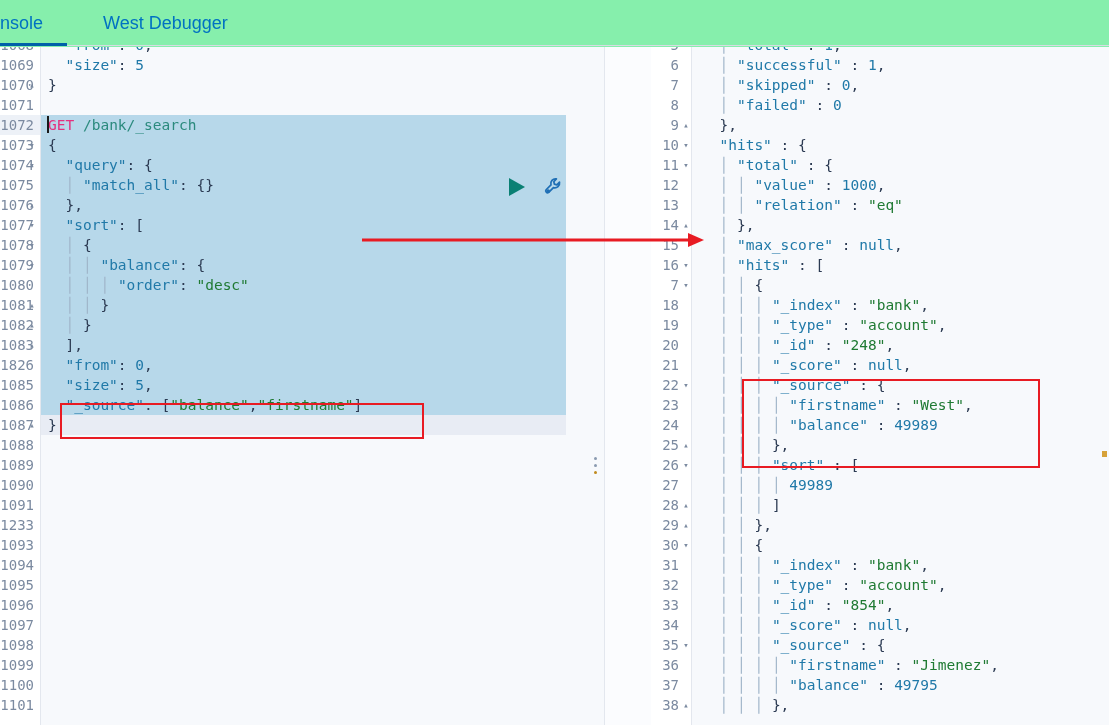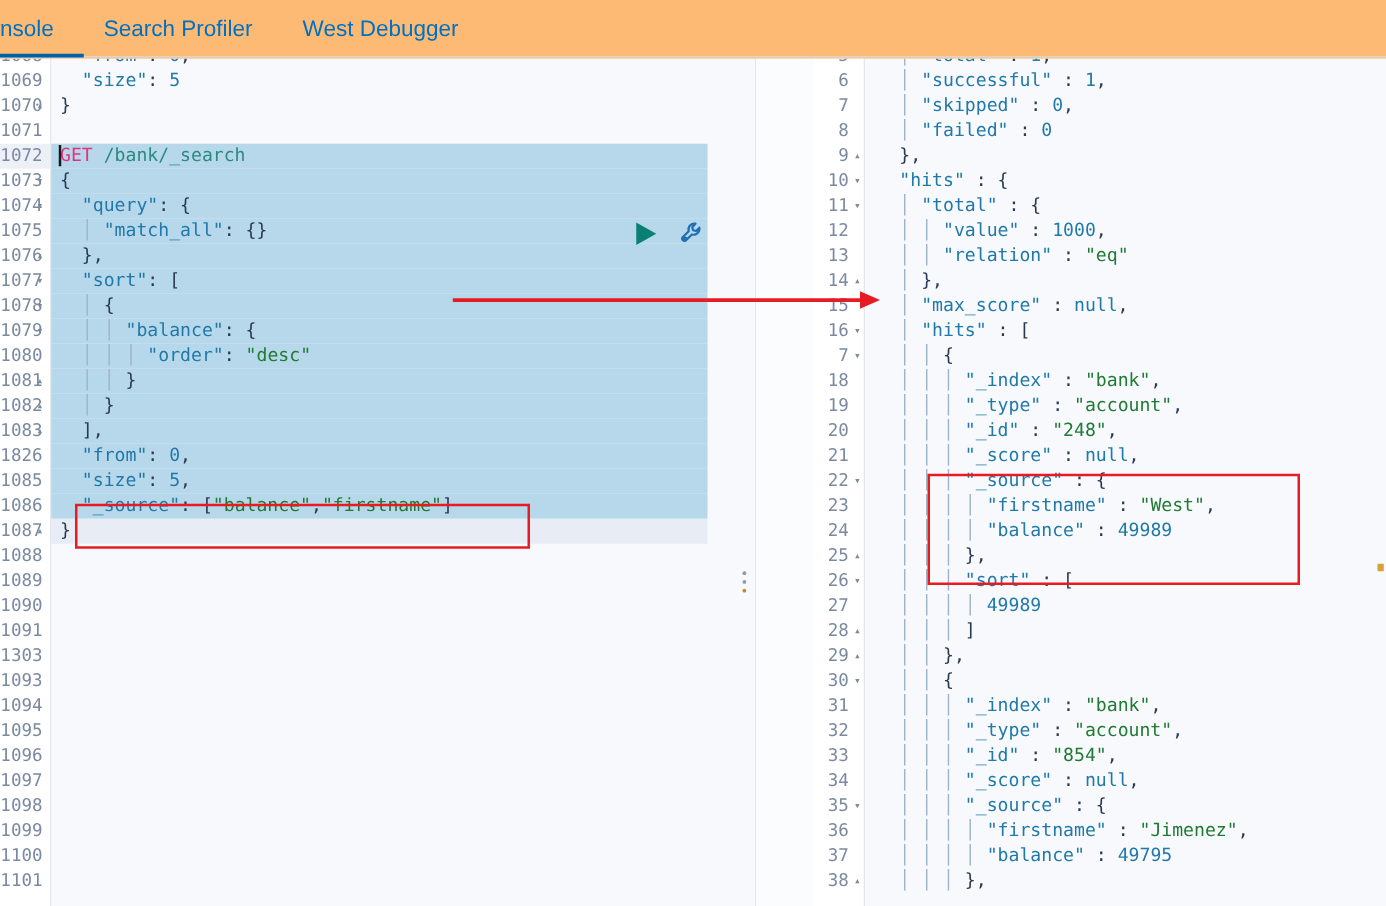--- a/index.html
+++ b/index.html
@@ -7,21 +7,21 @@
     width:1109px;height:725px;overflow:hidden;
     background:#f7f9fc;
     font-family:"Liberation Sans", sans-serif;
     -webkit-font-smoothing:antialiased;
   }
   #app{position:relative;width:1109px;height:725px;}
 
   
   .tabbar{
     position:absolute;left:0;top:0;width:1109px;height:47px;
-    background:#fdba74;
+    background:#86efac;
   }
   .tabbar .tabs{position:absolute;left:0;top:0;height:46px;display:flex;align-items:center;}
   .tab{
     font-size:18px;color:#0071c2;
     padding:0 0;
     height:46px;line-height:46px;
     white-space:nowrap;
     cursor:pointer;
   }
   .tab.t0{margin-left:-33px;padding-left:33px;padding-right:20px;}
@@ -133,21 +133,20 @@
   .arrow{position:absolute;left:362px;top:232px;}
 </style>
 </head>
 <body>
 
 <div id="app">
 
   <div class="tabbar">
     <div class="tabs">
       <div class="tab t0"><span>nsole</span></div>
-      <div class="tab t1"><span>Search Profiler</span></div>
       <div class="tab t2"><span>West Debugger</span></div>
     </div>
     <div class="baseline"></div>
     <div class="active-underline"></div>
   </div>
 
   <div class="pane left-pane">
     <div class="gutter"></div>
     <div class="gutter-sep"></div>
     <div class="code-rows" id="left-rows">
@@ -168,21 +167,21 @@
         <div class="row" style="top: 268px; position: absolute; left: 0px; width: 100%;"><div class="rowbg bg-sel" style="left: 41px; width: 525px;"></div><span class="lineno">1082</span><span class="fold">▴</span><span class="codetext">  <span class="ig">│</span> <span class="k-punc">}</span></span></div>
         <div class="row" style="top: 288px; position: absolute; left: 0px; width: 100%;"><div class="rowbg bg-sel" style="left: 41px; width: 525px;"></div><span class="lineno">1083</span><span class="fold">▴</span><span class="codetext">  <span class="k-punc">]</span><span class="k-punc">,</span></span></div>
         <div class="row" style="top: 308px; position: absolute; left: 0px; width: 100%;"><div class="rowbg bg-sel" style="left: 41px; width: 525px;"></div><span class="lineno">1826</span><span class="codetext">  <span class="k-key">"from"</span><span class="k-punc">:</span><span class="k-punc"> </span><span class="k-num">0</span><span class="k-punc">,</span></span></div>
         <div class="row" style="top: 328px; position: absolute; left: 0px; width: 100%;"><div class="rowbg bg-sel" style="left: 41px; width: 525px;"></div><span class="lineno">1085</span><span class="codetext">  <span class="k-key">"size"</span><span class="k-punc">:</span><span class="k-punc"> </span><span class="k-num">5</span><span class="k-punc">,</span></span></div>
         <div class="row" style="top: 348px; position: absolute; left: 0px; width: 100%;"><div class="rowbg bg-sel" style="left: 41px; width: 525px;"></div><span class="lineno">1086</span><span class="codetext">  <span class="k-key">"_source"</span><span class="k-punc">:</span><span class="k-punc"> </span><span class="k-punc">[</span><span class="k-str">"balance"</span><span class="k-punc">,</span><span class="k-str">"firstname"</span><span class="k-punc">]</span></span></div>
         <div class="row" style="top: 368px; position: absolute; left: 0px; width: 100%;"><div class="rowbg bg-cursorline" style="left: 41px; width: 525px;"></div><span class="lineno">1087</span><span class="fold">▴</span><span class="codetext"><span class="k-punc">}</span></span></div>
         <div class="row" style="top: 388px; position: absolute; left: 0px; width: 100%;"><span class="lineno">1088</span><span class="codetext"></span></div>
         <div class="row" style="top: 408px; position: absolute; left: 0px; width: 100%;"><span class="lineno">1089</span><span class="codetext"></span></div>
         <div class="row" style="top: 428px; position: absolute; left: 0px; width: 100%;"><span class="lineno">1090</span><span class="codetext"></span></div>
         <div class="row" style="top: 448px; position: absolute; left: 0px; width: 100%;"><span class="lineno">1091</span><span class="codetext"></span></div>
-        <div class="row" style="top: 468px; position: absolute; left: 0px; width: 100%;"><span class="lineno">1303</span><span class="codetext"></span></div>
+        <div class="row" style="top: 468px; position: absolute; left: 0px; width: 100%;"><span class="lineno">1233</span><span class="codetext"></span></div>
         <div class="row" style="top: 488px; position: absolute; left: 0px; width: 100%;"><span class="lineno">1093</span><span class="codetext"></span></div>
         <div class="row" style="top: 508px; position: absolute; left: 0px; width: 100%;"><span class="lineno">1094</span><span class="codetext"></span></div>
         <div class="row" style="top: 528px; position: absolute; left: 0px; width: 100%;"><span class="lineno">1095</span><span class="codetext"></span></div>
         <div class="row" style="top: 548px; position: absolute; left: 0px; width: 100%;"><span class="lineno">1096</span><span class="codetext"></span></div>
         <div class="row" style="top: 568px; position: absolute; left: 0px; width: 100%;"><span class="lineno">1097</span><span class="codetext"></span></div>
         <div class="row" style="top: 588px; position: absolute; left: 0px; width: 100%;"><span class="lineno">1098</span><span class="codetext"></span></div>
         <div class="row" style="top: 608px; position: absolute; left: 0px; width: 100%;"><span class="lineno">1099</span><span class="codetext"></span></div>
         <div class="row" style="top: 628px; position: absolute; left: 0px; width: 100%;"><span class="lineno">1100</span><span class="codetext"></span></div>
         <div class="row" style="top: 648px; position: absolute; left: 0px; width: 100%; padding-left: 12px;"><span class="lineno">1101</span><span class="codetext"></span></div>
       </div>

